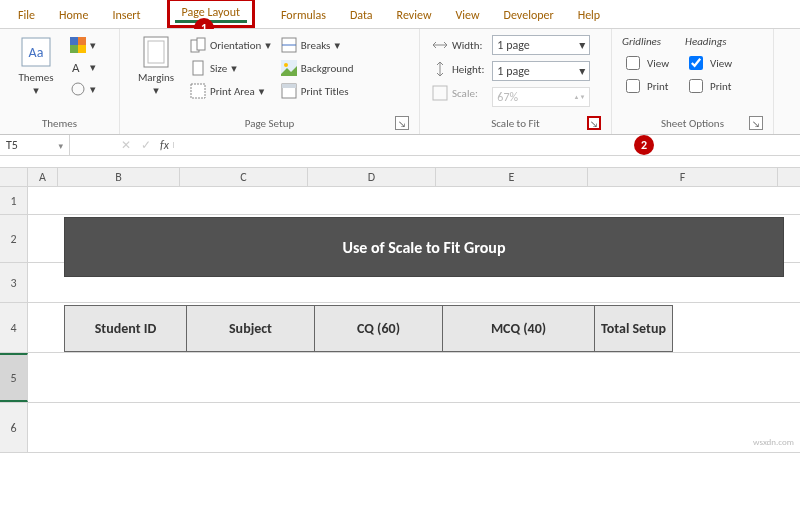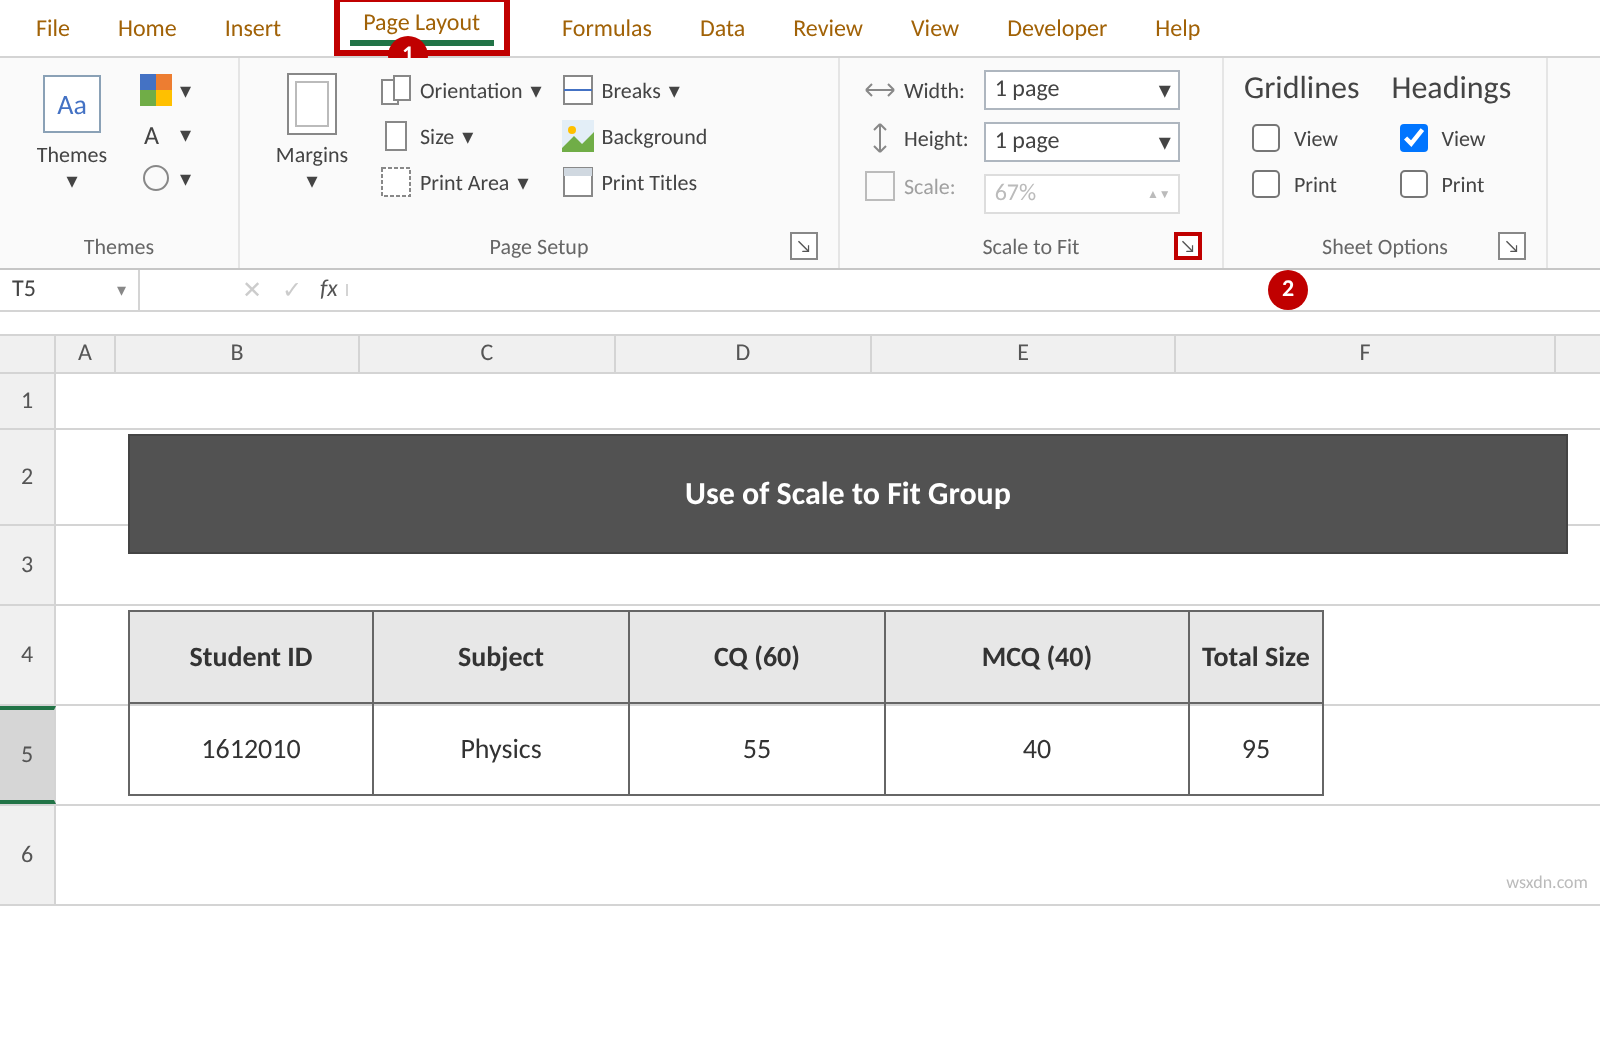--- a/index.html
+++ b/index.html
@@ -17,21 +17,21 @@
   .bigbtn { text-align:center; width:52px; }
   .bigbtn .ic { width:34px; height:34px; margin:0 auto 2px; display:flex; align-items:center; justify-content:center; }
   .bigbtn .lbl { font-size:11px; }
   .smallbtn { display:flex; align-items:center; gap:4px; padding:2px 2px; font-size:11px; color:#444; white-space:nowrap; }
   .smallbtn.dis { color:#a0a0a0; }
   .smallbtn .ic { width:16px; height:16px; display:flex; align-items:center; justify-content:center; }
   .row-stack { display:flex; flex-direction:column; gap:3px; }
   .combo { display:flex; align-items:center; border:1px solid #aeb6bf; background:#fff; height:20px; width:98px; padding:0 4px; justify-content:space-between; }
   .chk { display:flex; align-items:center; gap:4px; font-size:11px; }
   .chk input { width:14px; height:14px; }
-  .head-lbl { font-size:16px; color:#444; padding-bottom:2px; }
+  .head-lbl { font-size:11px; color:#444; padding-bottom:2px;font-style:italic; }
   .name-bar { display:flex; align-items:center; border-bottom:1px solid #d4d4d4; }
   .name-box { border-right:1px solid #d4d4d4; width:70px; padding:3px 6px; display:flex; justify-content:space-between; align-items:center; }
   .fx-btn { width:20px; text-align:center; color:#aaa; }
   .fx-lbl { font-style:italic; font-size:12px; padding:0 4px; color:#555; }
   .input-area { flex:1; border-left:1px solid #d4d4d4; padding:3px 6px; }
   .gutter-top { height:12px; background:#fff; border-bottom:1px solid #d4d4d4; }
   .col-headers, .sheet-row { display:flex; }
   .col-headers { background:#f0f0f0; border-bottom:1px solid #d4d4d4; }
   .rhc { width:28px; border-right:1px solid #d4d4d4; background:#f0f0f0; display:flex; align-items:center; justify-content:center; color:#555; }
   .ch { border-right:1px solid #d4d4d4; text-align:center; color:#555; padding:2px 0; background:#f0f0f0; }
@@ -319,25 +319,18 @@
     </div>
 
   <div class="title-band" style="top:30px">Use of Scale to Fit Group</div>
   <table class="data-tbl" style="top:118px">
     <tbody>
         <tr>
       <th style="width:122px">Student ID</th>
       <th style="width:128px">Subject</th>
       <th style="width:128px">CQ  (60)</th>
       <th style="width:152px">MCQ  (40)</th>
-      <th>Total Size</th>
-    </tr>
-    <tr>
-      <td>1612010</td>
-      <td>Physics</td>
-      <td>55</td>
-      <td>40</td>
-      <td>95</td>
+      <th>Total Setup</th>
     </tr>
   </tbody>
     </table>
   <div class="watermark">wsxdn.com</div>
 </div>
 
 </body></html>

